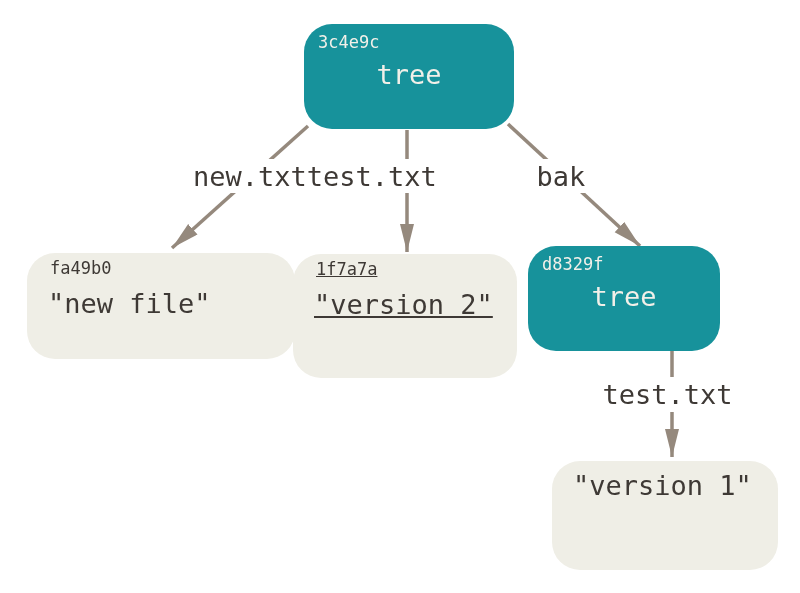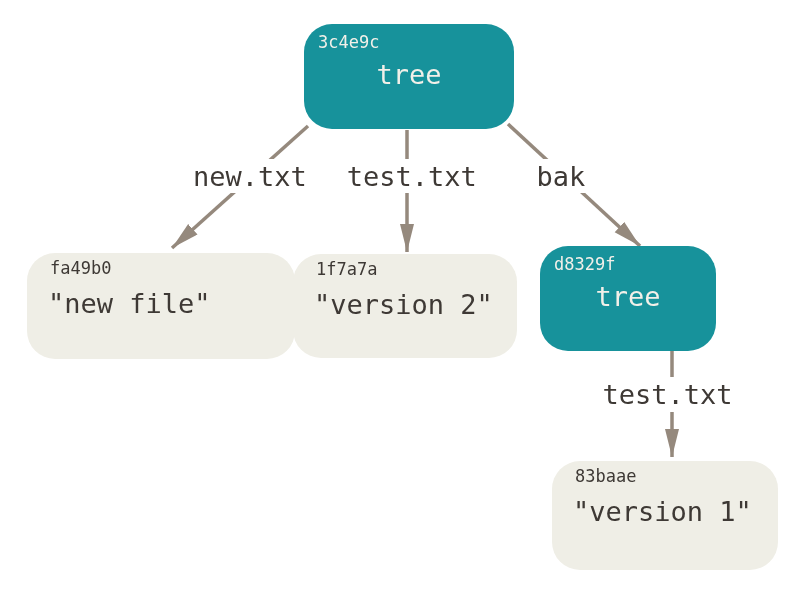--- a/index.html
+++ b/index.html
@@ -58,25 +58,25 @@
     display: flex;
     align-items: center;
     white-space: pre;
     line-height: 1;
   }
   .edge-label.centered { justify-content: center; }
   .edge-label .gap-item { display: inline-block; }
   
   #node-root   { left: 304px; top:  24px; width: 210px; height: 105px; }
   #node-fa49b0 { left:  27px; top: 253px; width: 268px; height: 106px; }
-  #node-1f7a7a { left: 293px; top: 254px; width: 224px; height: 104px; }
-  #node-d8329f { left: 540px; top: 246px; width: 176px; height: 105px; }
+  #node-1f7a7a { left: 293px; top: 254px; width: 224px; height: 124px; text-decoration: underline; }
+  #node-d8329f { left: 528px; top: 246px; width: 192px; height: 105px; }
   #node-83baae { left: 552px; top: 461px; width: 226px; height: 109px; }
   
-  #label-files { left: 189px; top: 159px; width: 326px; height: 34px; padding-left: 4px; gap: 40px; }
+  #label-files { left: 189px; top: 159px; width: 326px; height: 34px; padding-left: 4px; }
   #label-bak   { left: 521px; top: 159px; width:  80px; height: 34px; }
   #label-test  { left: 555px; top: 377px; width: 225px; height: 35px; }
 </style>
 </head>
 <body>
 
 <div class="canvas">
 
   <svg class="edges" width="800" height="593" viewBox="0 0 800 593">
     <defs>
@@ -115,17 +115,16 @@
     <div class="hash">1f7a7a</div>
     <div class="body">"version 2"</div>
   </div>
 
   <div class="node node-tree" id="node-d8329f">
     <div class="hash">d8329f</div>
     <div class="body">tree</div>
   </div>
 
   <div class="node node-blob" id="node-83baae">
-    <div class="hash">83baae</div>
     <div class="body">"version 1"</div>
   </div>
 
 </div>
 
 </body></html>

